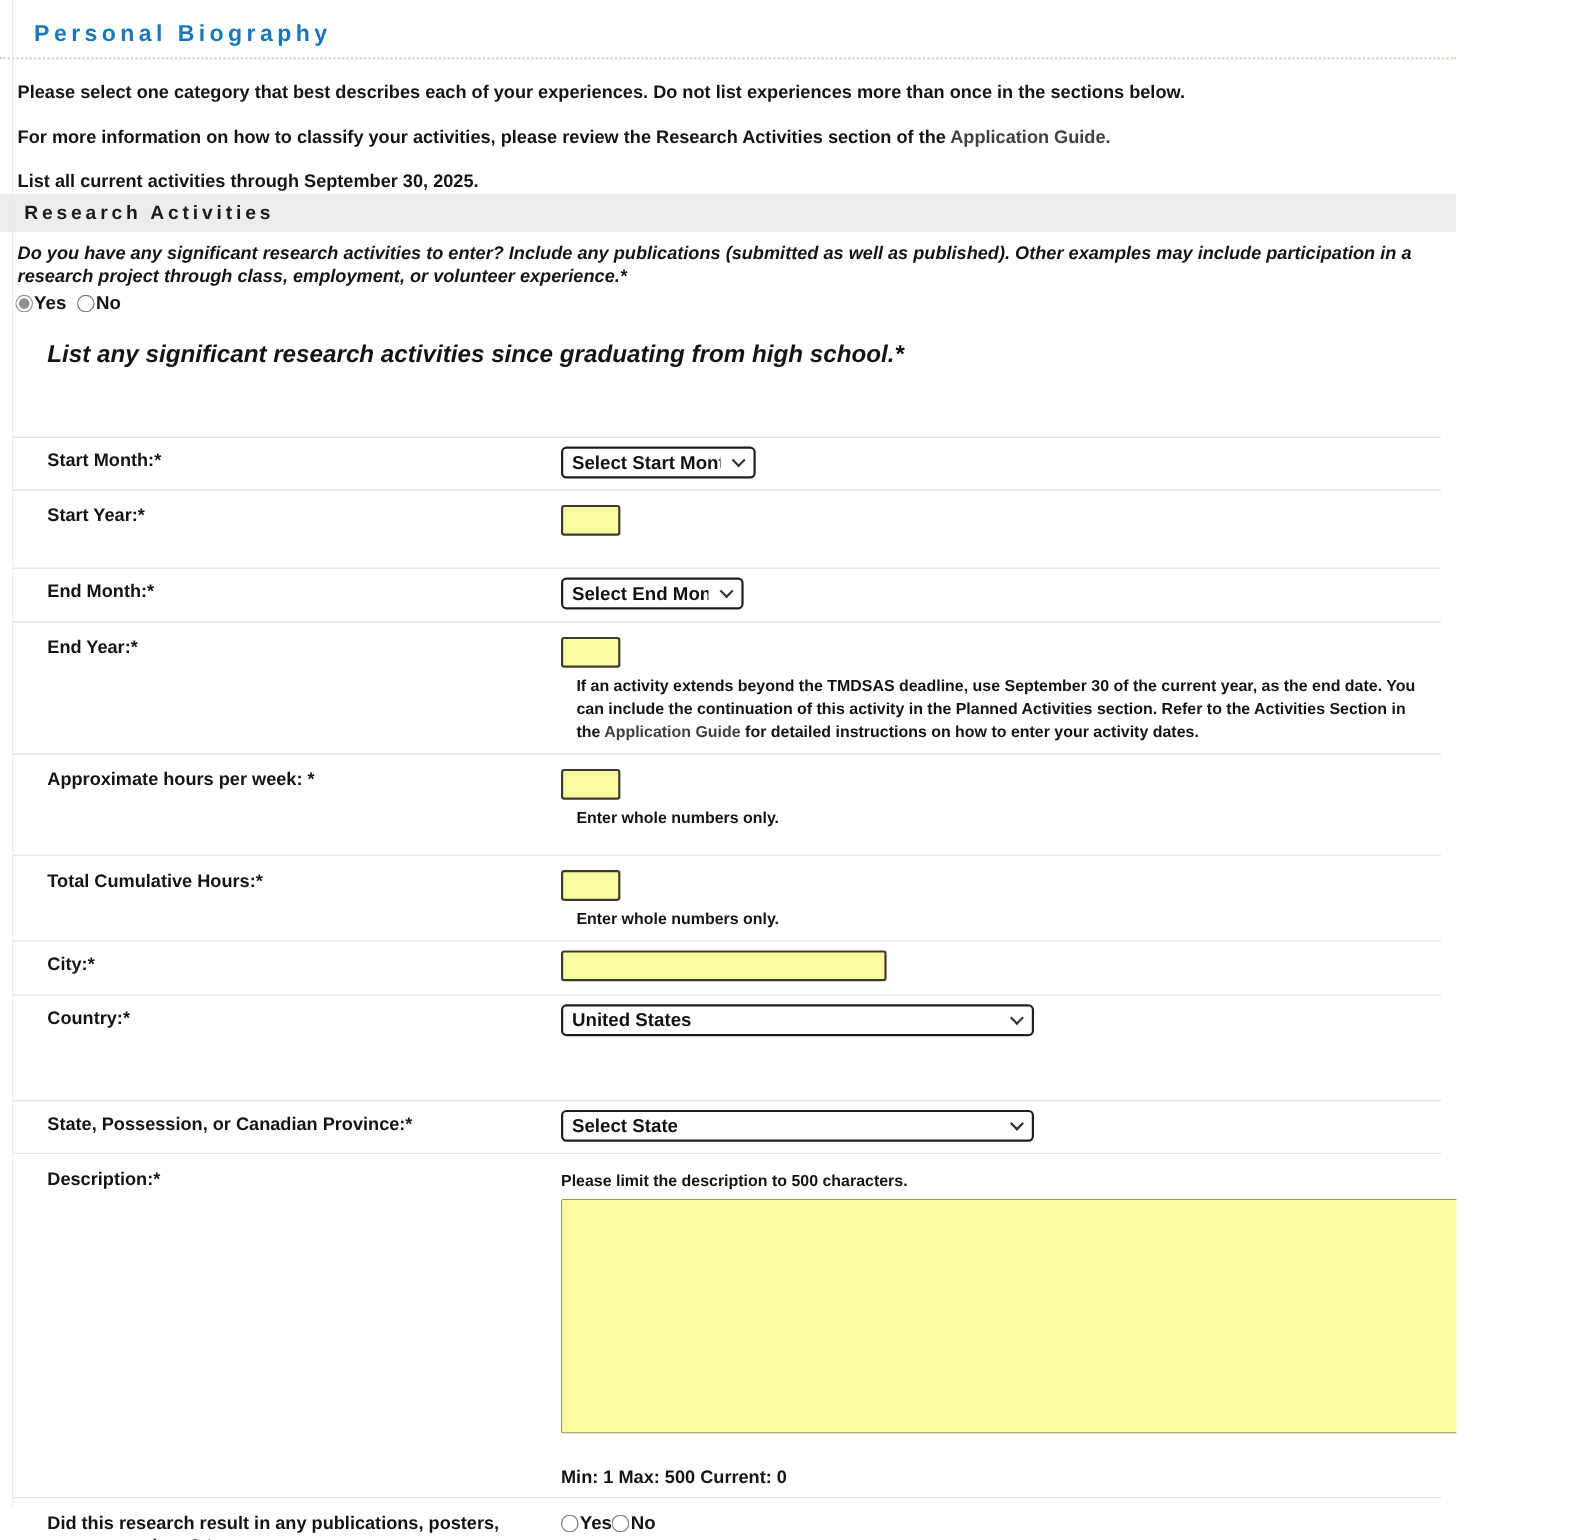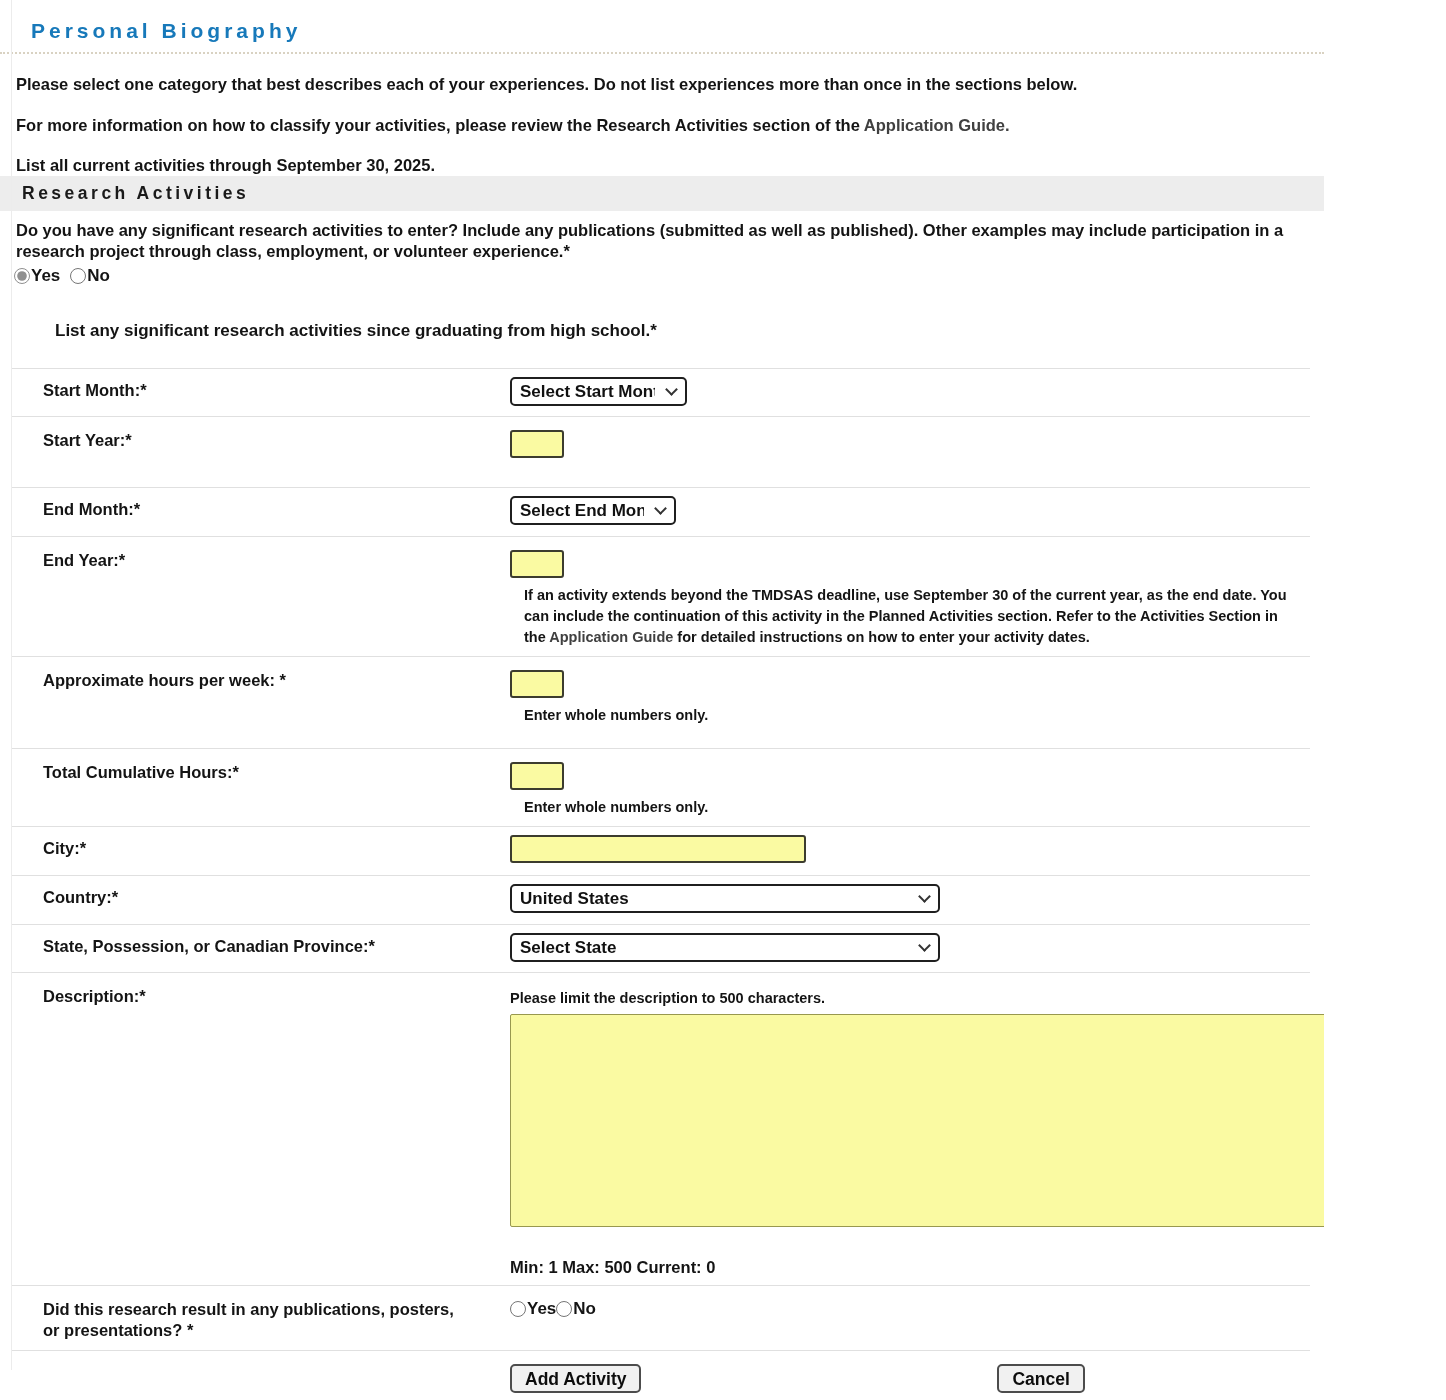--- a/index.html
+++ b/index.html
@@ -23,25 +23,25 @@
     color:#1779ba;
   }
   .title-rule { margin-top:9px; border-bottom:2px dotted #d9d2c2; }
   .intro { margin:0; padding:20px 16px 0 16px; font-size:16.5px; line-height:1.25; }
   a.guide-link { color:#404040; text-decoration:none; cursor:pointer; }
   .section-bar {
     margin-top:0; background:#ededed;
     padding:7px 16px 7px 22px;
     font-size:17.5px; letter-spacing:3.5px; color:#1a1a1a;
   }
-  .question { margin:0; padding:9px 12px 0 16px; font-size:16.5px; line-height:1.3; }
+  .question { margin:0; padding:9px 12px 0 16px; font-size:16.5px; line-height:1.3;font-style:italic; }
   .radio-row { padding:3px 16px 0 14px; font-size:17px; display:flex; align-items:center; }
   .radio-row .gap { width:10px; }
   input[type="radio"]{ width:16px; height:16px; margin:0 1px 0 0; accent-color:#8f8f8f; vertical-align:middle; }
-  .subheading { margin:12px; padding:23px 16px 15px 43px; font-size:17px; }
+  .subheading { margin:0; padding:23px 16px 15px 43px; font-size:22px;font-style:italic; }
 
   .form-table { margin:0 14px 0 12px; }
   .frow {
     display:grid; grid-template-columns:498px 1fr;
     border-top:1px solid #e0e0e0;
   }
   .frow:last-child { border-bottom:1px solid #e0e0e0; }
   .lbl { padding:11px 10px 8px 31px; font-size:16.5px; line-height:1.3; }
   .fld { padding:8px 10px 8px 0; }
   .pt13 .lbl, .pt13 .fld { padding-top:13px; }
@@ -81,21 +81,21 @@
   .counter { margin-top:31px; font-size:16.5px; }
 
   .btn {
     font-family:inherit; font-weight:700; font-size:17.5px; color:#0d0d0d;
     background:#f1f1f1; border:2px solid #4c4c4c; border-radius:5px;
     padding:3px 13px; height:29px; cursor:pointer;
   }
   .btn-row-fld { display:flex; align-items:flex-start; padding-top:13px; padding-bottom:12px; }
   .btn.cancel { margin-left:356px; }
   .minh47  { min-height:47px; }
-  .minh48  { min-height:48px; }
+  .minh48  { min-height:48px;margin-top:47px; }
   .minh49  { min-height:49px; }
   .minh65  { min-height:65px; }
   .minh71  { min-height:71px; }
   .minh75  { min-height:75px; }
   .minh92  { min-height:92px; }
   .minh112 { min-height:112px; }
   .minh295 { min-height:295px; }
   .minh51  { min-height:51px; }
 </style>
 </head>

